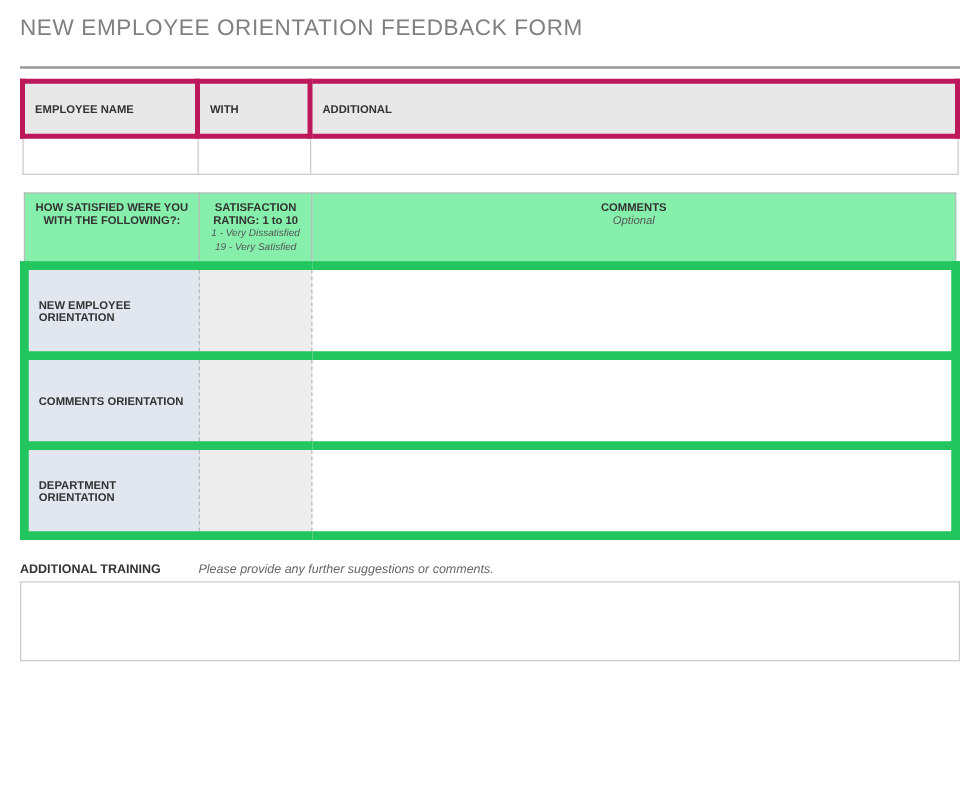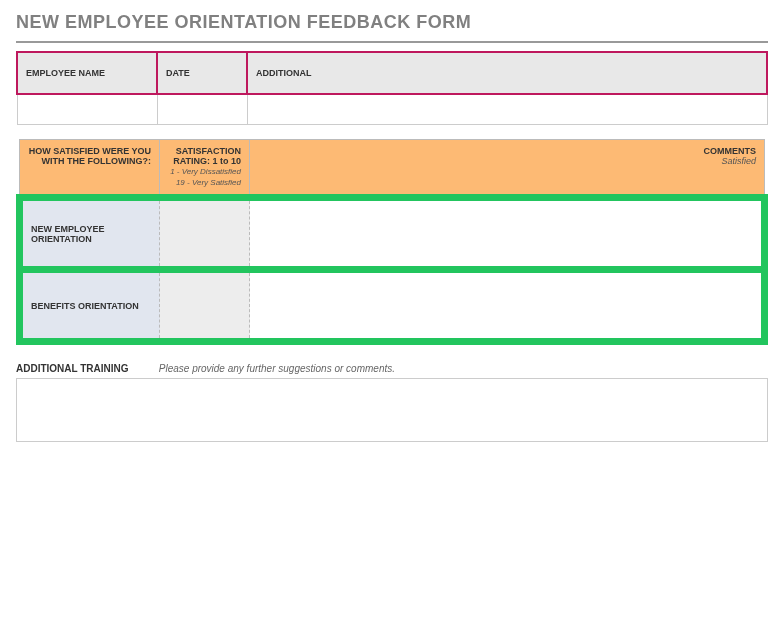--- a/index.html
+++ b/index.html
@@ -6,35 +6,35 @@
     body {
       font-family: Arial, sans-serif;
       background: #fff;
       width: 784px;
       height: 632px;
       padding: 12px 16px;
       color: #333;
     }
     .title {
       font-size: 18px;
-      font-weight: bold;
+      font-weight: normal;
       color: #808080;
       letter-spacing: 0.5px;
       border-bottom: 2px solid #999;
-      padding-bottom: 8px;
+      padding-bottom: 20px;
       margin-bottom: 8px;
     }
     .info-table {
       width: 100%;
       border-collapse: collapse;
       margin-bottom: 14px;
     }
     .info-table th {
       background: #e8e8e8;
-      border: 2px solid #be185d;
+      border: 4px solid #be185d;
       font-size: 9px;
       font-weight: bold;
       text-align: left;
       padding: 15px 8px;
       color: #333;
     }
     .info-table td {
       border: 1px solid #ccc;
       padding: 4px;
       height: 30px;
@@ -49,24 +49,24 @@
     .col-name { width: 140px; }
     .col-date { width: 90px; }
     .col-dept { }
 
     .feedback-table {
       width: 100%;
       border-collapse: collapse;
       margin-bottom: 18px;
     }
     .feedback-table th {
-      background: #fdba74;
+      background: #86efac;
       border: 1px solid #bbb;
       font-size: 9px;
-      text-align: right;
+      text-align: center;
       padding: 6px 8px;
       vertical-align: top;
       color: #333;
     }
     .feedback-table th .subtext {
       font-size: 8px;
       font-weight: normal;
       color: #555;
       line-height: 1.3;
       font-style: italic;
@@ -150,21 +150,21 @@
   </style>
 </head>
 <body>
 
 <div class="title">NEW EMPLOYEE ORIENTATION FEEDBACK FORM</div>
 
 <table class="info-table">
   <thead>
     <tr>
       <th class="col-name">EMPLOYEE NAME</th>
-      <th class="col-date">DATE</th>
+      <th class="col-date">WITH</th>
       <th class="col-dept">ADDITIONAL</th>
     </tr>
   </thead>
   <tbody>
     <tr>
       <td><input type="text" value="" style=""></td>
       <td><input type="text" value="" style=""></td>
       <td><input type="text" value="" style=""></td>
     </tr>
   </tbody>
@@ -176,32 +176,37 @@
       <th class="col-q">
         <span>HOW SATISFIED WERE YOU WITH THE FOLLOWING?:</span>
       </th>
       <th class="col-rating">
         <span>SATISFACTION RATING: 1 to 10</span><br>
         <span class="subtext">1 - Very Dissatisfied</span><br>
         <span class="subtext">19 - Very Satisfied</span>
       </th>
       <th class="col-comm comments-header">
         <span>COMMENTS</span><br>
-        <span class="optional">Satisfied</span>
+        <span class="optional">Optional</span>
       </th>
     </tr>
   </thead>
   <tbody>
     <tr>
       <td class="row-label">NEW EMPLOYEE ORIENTATION</td>
       <td class="rating-cell"><input type="text" value="" style=""></td>
       <td class="comments-cell"><textarea style=""></textarea></td>
     </tr>
     <tr>
-      <td class="row-label">BENEFITS ORIENTATION</td>
+      <td class="row-label">COMMENTS ORIENTATION</td>
+      <td class="rating-cell"><input type="text" value="" style=""></td>
+      <td class="comments-cell"><textarea style=""></textarea></td>
+    </tr>
+    <tr>
+      <td class="row-label">DEPARTMENT ORIENTATION</td>
       <td class="rating-cell"><input type="text" value="" style=""></td>
       <td class="comments-cell"><textarea style=""></textarea></td>
     </tr>
   </tbody>
 </table>
 
 <div class="additional-section">
   <div class="additional-header">
     <span class="label">ADDITIONAL TRAINING</span>
     <span class="hint">Please provide any further suggestions or comments.</span>

